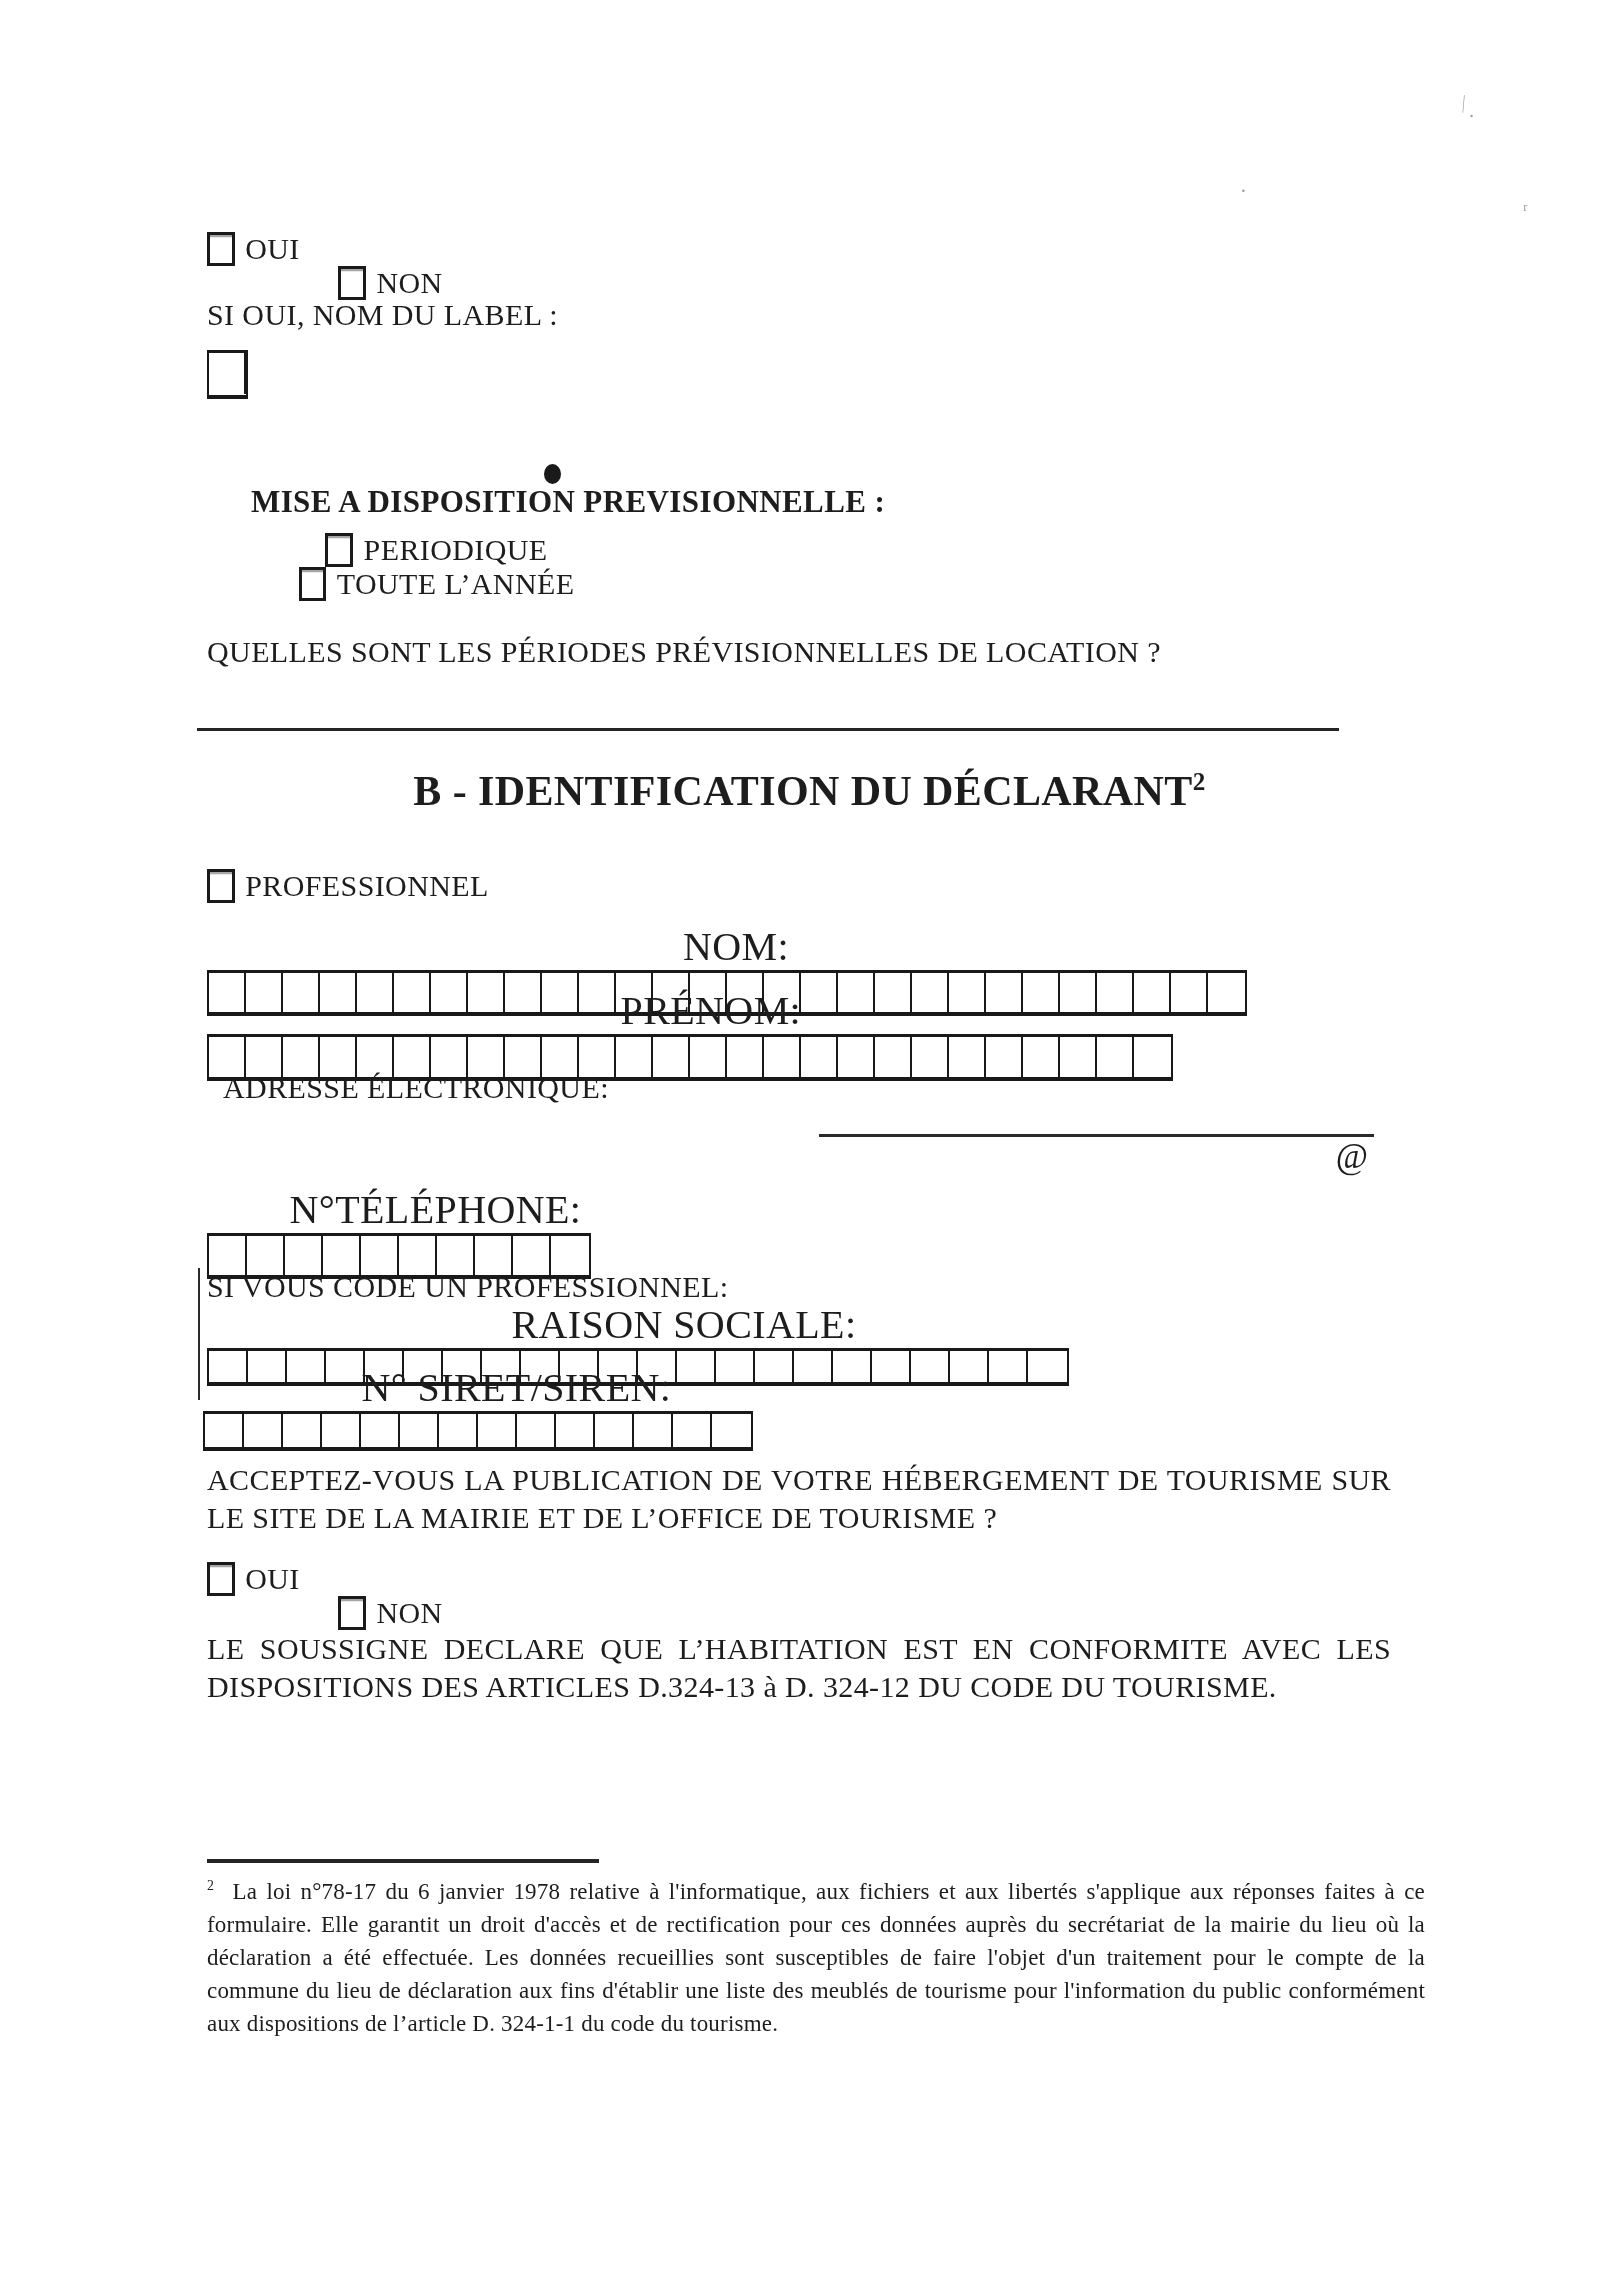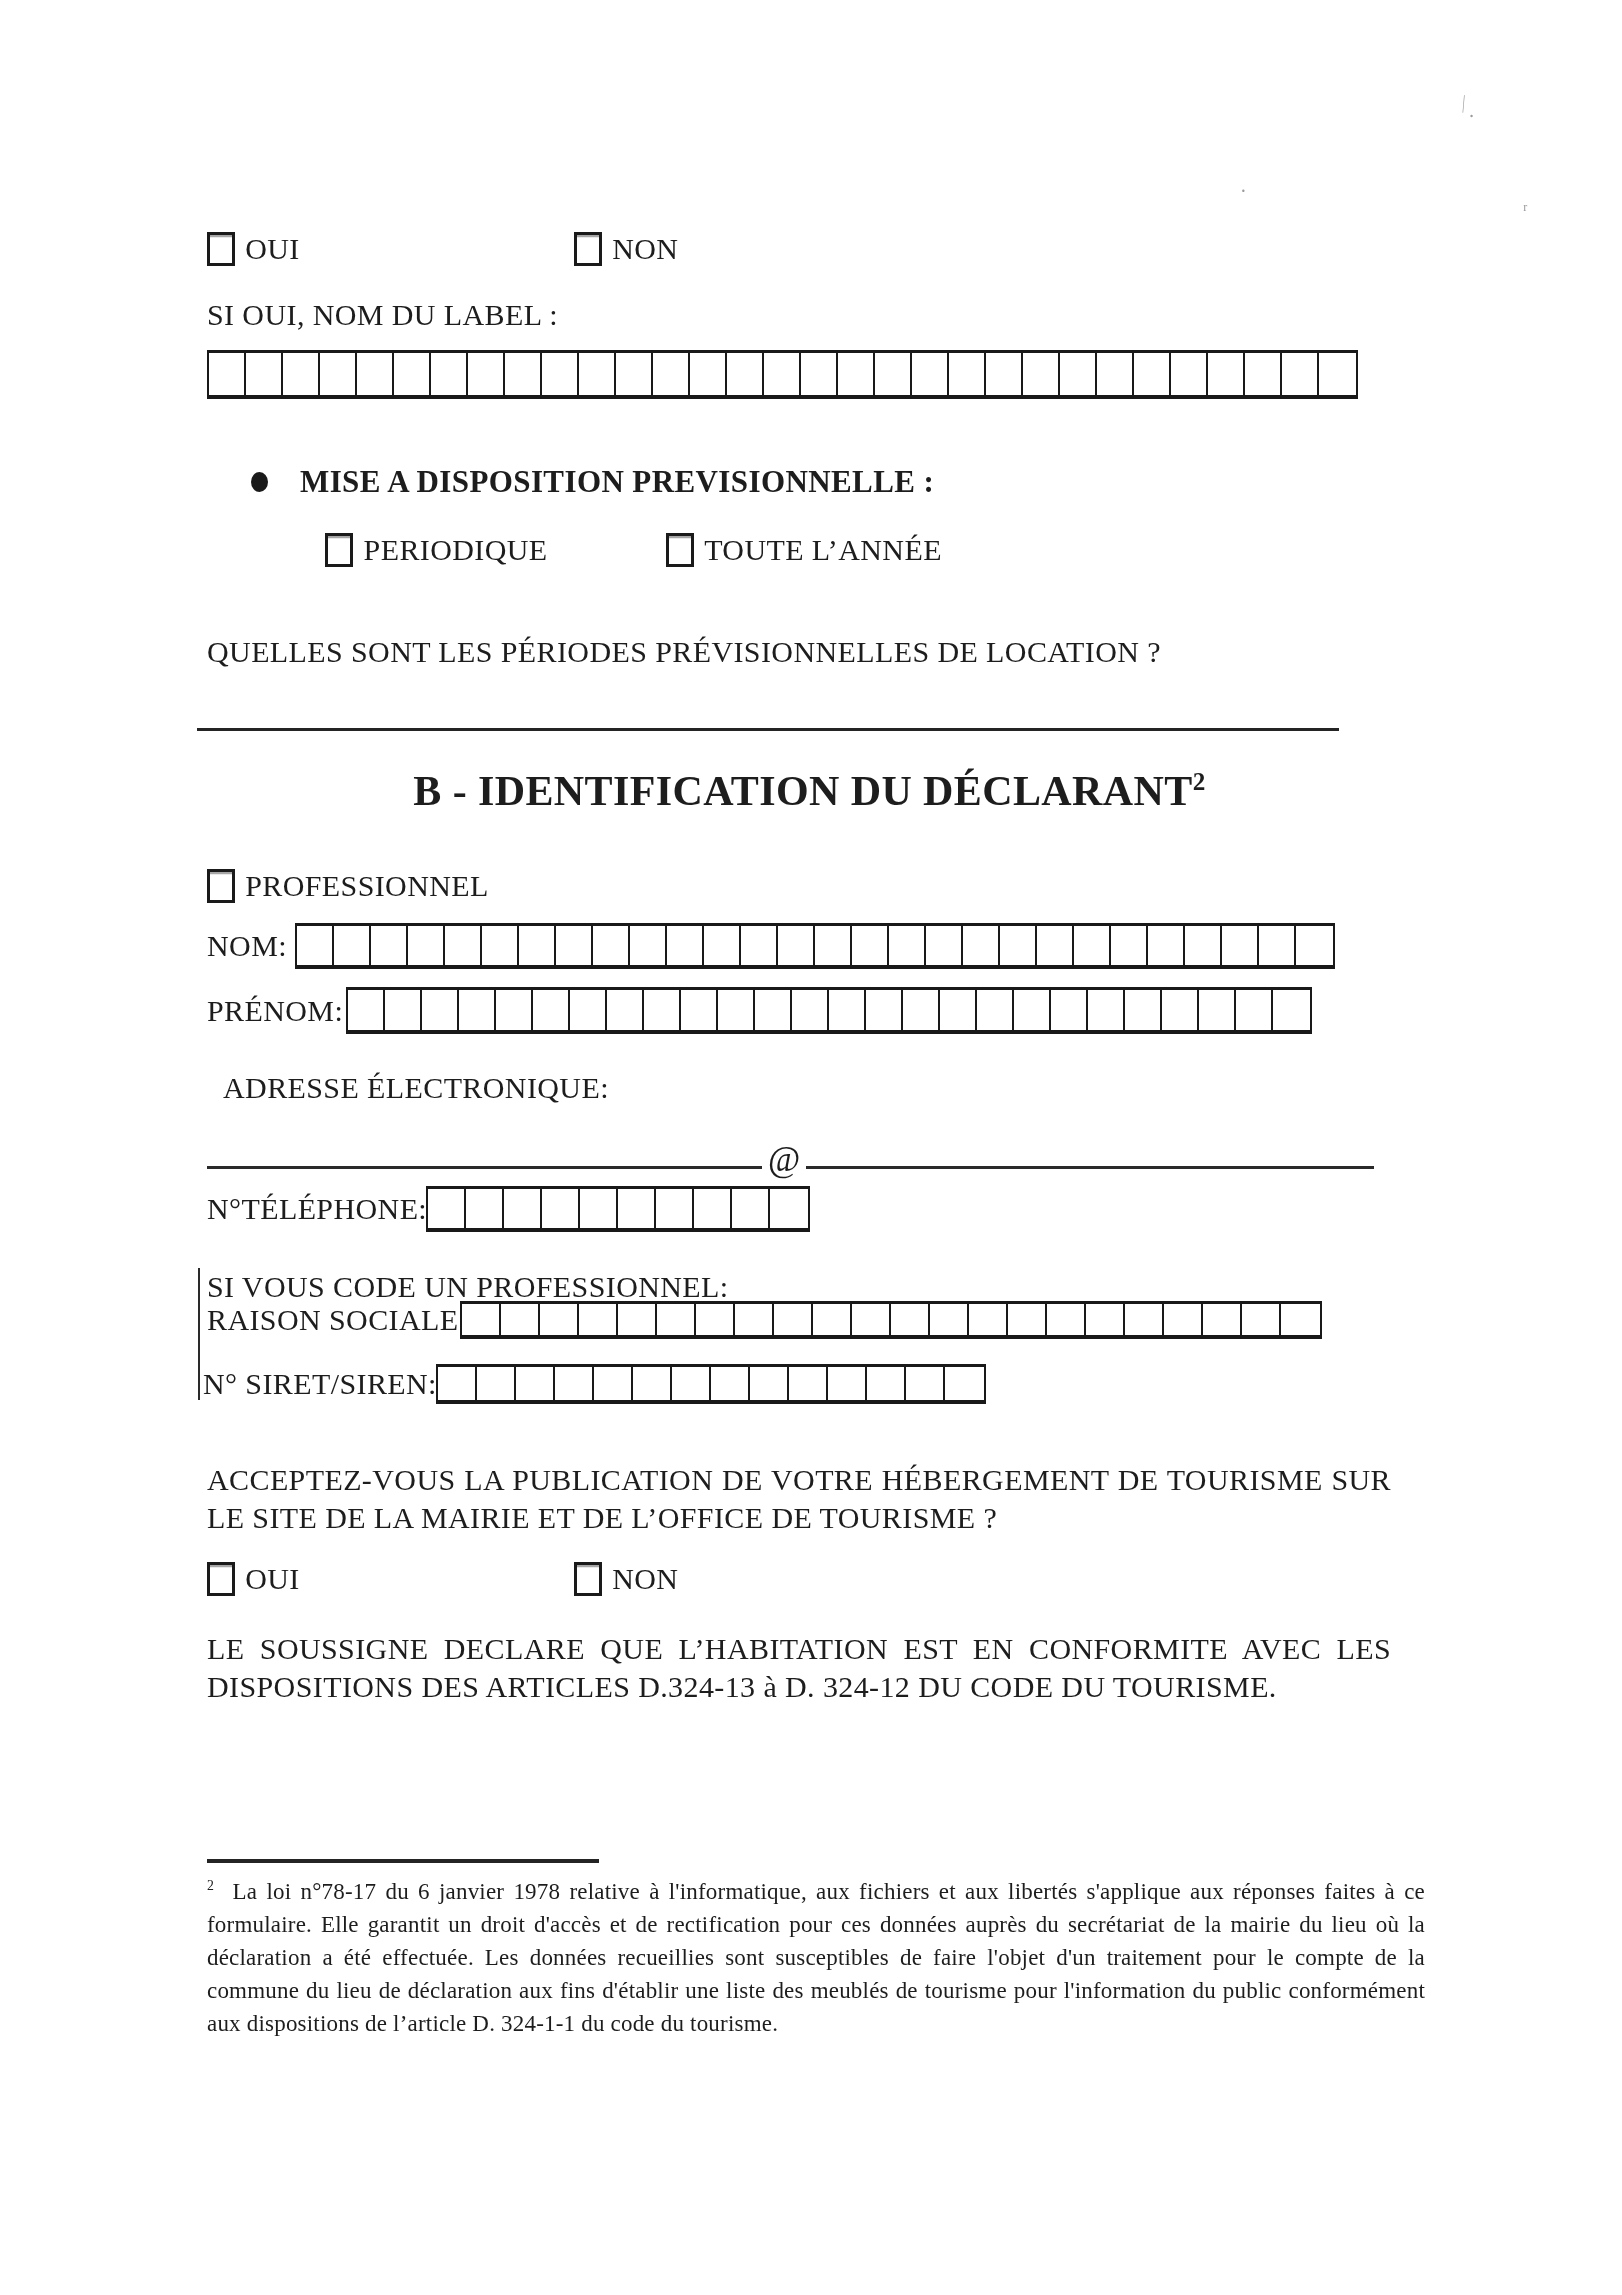--- a/index.html
+++ b/index.html
@@ -5,21 +5,21 @@
   html,body{margin:0;padding:0;background:#e8e8e8;}
   .page{
     position:relative;
     width:1623px;height:2295px;
     margin:0 auto;
     background:#ffffff;
     font-family:"Liberation Serif","DejaVu Serif",serif;
     color:#1d1d1d;
     overflow:hidden;
   }
-  .abs{position:absolute;left:207px;}
+  .abs{position:absolute;left:207px;flex-direction:column;}
   .txt{font-size:30px;letter-spacing:0.4px;white-space:nowrap;}
   .para{font-size:30px;letter-spacing:0.4px;text-align:justify;line-height:38px;}
 
   
   .cb-row{display:flex;align-items:center;}
   .cb-item{display:flex;align-items:center;}
   .cb{
     display:inline-block;width:27.5px;height:34px;
     border:3.1px solid #1a1a1a;background:#fff;
     margin-right:10.7px;box-sizing:border-box;
@@ -30,21 +30,21 @@
 
   
   .bullet-head{display:flex;align-items:center;padding-left:44px;font-weight:bold;font-size:31px;letter-spacing:0.4px;white-space:nowrap;}
   .bullet-dot{width:17px;height:20px;border-radius:50%;background:#1a1a1a;margin-right:32px;flex:0 0 auto;}
 
   
   .comb{display:flex;box-sizing:border-box;border:2.3px solid #191919;border-top-width:3.8px;border-bottom-width:4.6px;background:#fff;}
   .comb .cell{box-sizing:border-box;border-right:2.3px solid #191919;height:100%;}
   .comb .cell:last-child{border-right:none;}
   .field-row{display:flex;align-items:center;}
-  .field-label{font-size:30px;letter-spacing:0.4px;white-space:nowrap;flex:0 0 auto;}
+  .field-label{font-size:40px;letter-spacing:0.4px;white-space:nowrap;flex:0 0 auto;}
 
   .rule{position:absolute;background:#242424;}
   .b-title{width:1205px;text-align:center;font-weight:bold;font-size:42px;letter-spacing:0.4px;}
   sup{font-size:60%;vertical-align:super;line-height:0;}
 
   
   .at-line{display:flex;align-items:flex-end;width:1167px;height:46px;}
   .at-seg{border-bottom:3.1px solid #2a2a2a;height:100%;box-sizing:border-box;}
   .at-glyph{font-size:35px;line-height:29px;padding:0 6.1px;transform:translateY(4.6px);}
 

